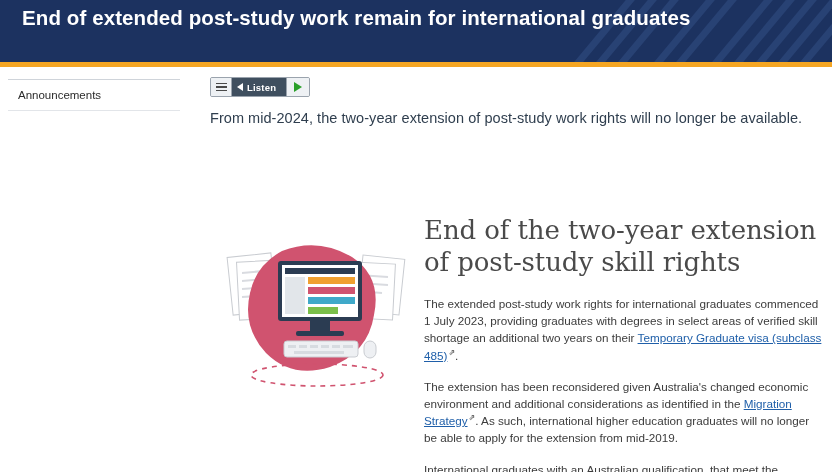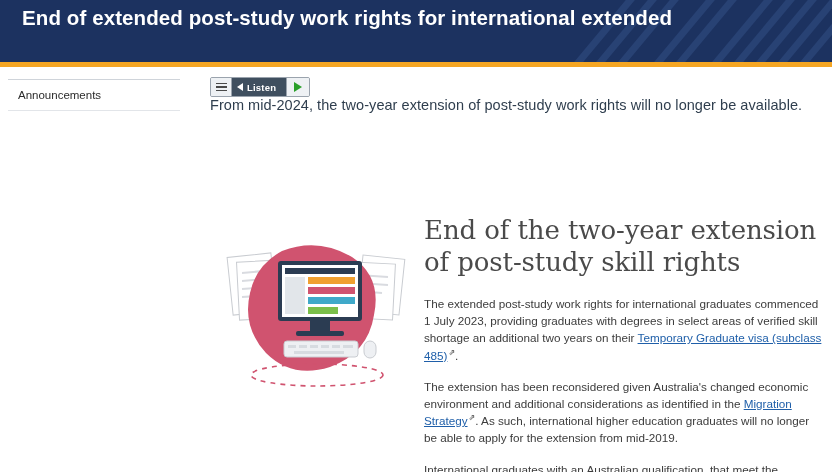--- a/index.html
+++ b/index.html
@@ -145,20 +145,21 @@
     cursor: pointer;
   }
   .listen-play span {
     width: 0; height: 0;
     border-style: solid;
     border-width: 5px 0 5px 8px;
     border-color: transparent transparent transparent #2aa02a;
   }
 
   .intro-line {
+    margin-top: 13px;
     font-size: 14.5px;
     color: #2f3e4e;
     letter-spacing: 0.05px;
   }
 
   
   .article {
     position: absolute;
     left: 424px;
     top: 148px;
@@ -213,21 +214,21 @@
         <line x1="54" y1="70" x2="119" y2="-8"></line>
         <line x1="90" y1="70" x2="155" y2="-8"></line>
         <line x1="112" y1="70" x2="177" y2="-8"></line>
         <line x1="148" y1="70" x2="213" y2="-8"></line>
         <line x1="170" y1="70" x2="235" y2="-8"></line>
         <line x1="192" y1="70" x2="257" y2="-8"></line>
         <line x1="214" y1="70" x2="279" y2="-8"></line>
         <line x1="236" y1="70" x2="301" y2="-8"></line>
       </g>
     </svg>
-    <div class="header-title">End of extended post-study work rights for international extended</div>
+    <div class="header-title">End of extended post-study work remain for international graduates</div>
   </div>
   <div class="header-rule"></div>
 
   <div class="body-wrap">
 
     <div class="sidebar">
       <div class="sidebar-top-rule"></div>
       <div class="sidebar-item">
         <span>Announcements</span>
       </div>

